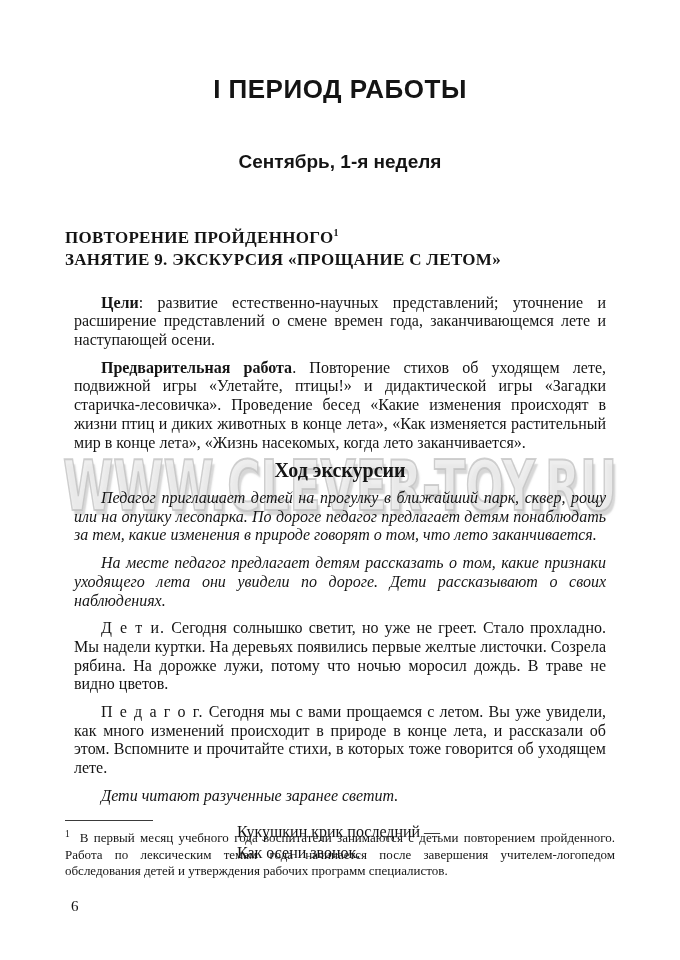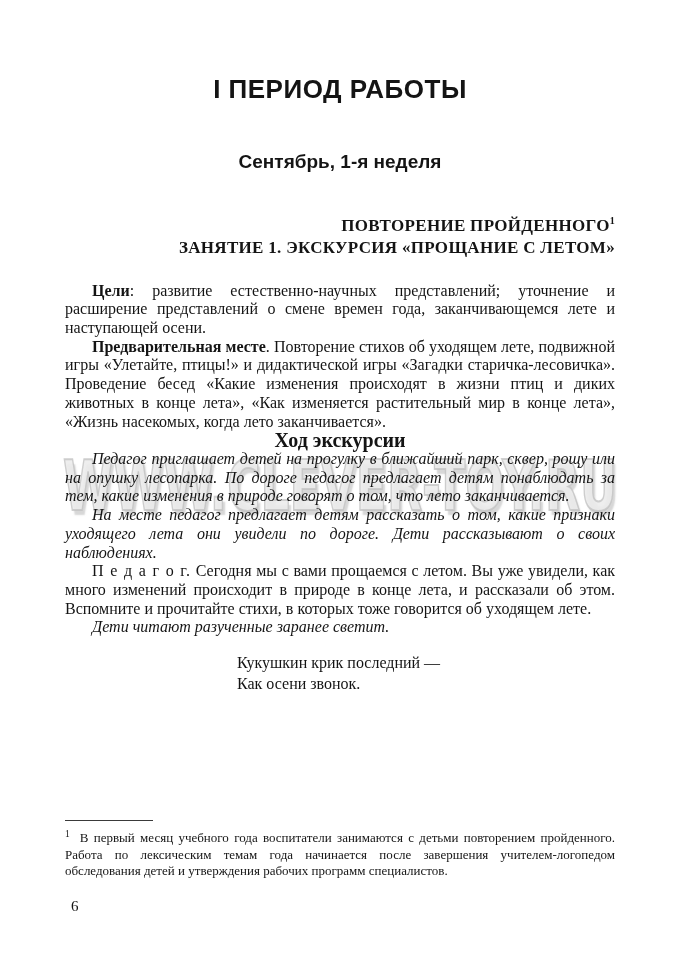--- a/index.html
+++ b/index.html
@@ -29,36 +29,36 @@
   }
   .week-title {
     margin-top: 46px;
     text-align: center;
     font-family: "Liberation Sans", sans-serif;
     font-weight: bold;
     font-size: 19px;
     line-height: 24px;
   }
   .section-heading {
-    margin-top: 36px;
-    text-align: right;
+    margin-top: 48px;
+    text-align: left;
     font-weight: bold;
     font-size: 17px;
     line-height: 22px;
     letter-spacing: 0.3px;
   }
   .section-heading sup { font-size: 10px; }
   .bodytext {
     margin-top: 23px;
     font-size: 16px;
     line-height: 18.7px;
     text-align: justify;
   }
   .bodytext p {
-    margin: 0;
+    margin: 9px;
     text-indent: 27px;
   }
   .subheading {
     margin: 19px 0 4px 0;
     text-align: center;
     font-weight: bold;
     font-size: 20px;
     text-indent: 0 !important;
   }
   .italicp { font-style: italic; }
@@ -123,35 +123,36 @@
   <div class="watermark">WWW.CLEVER-TOY.RU</div>
 
   <div class="content">
 
     <div class="period-title">I ПЕРИОД РАБОТЫ</div>
 
     <div class="week-title">Сентябрь, 1-я неделя</div>
 
     <div class="section-heading">
       <div><span>ПОВТОРЕНИЕ ПРОЙДЕННОГО</span><sup>1</sup></div>
-      <div>ЗАНЯТИЕ 1. ЭКСКУРСИЯ «ПРОЩАНИЕ С ЛЕТОМ»</div>
+      <div>ЗАНЯТИЕ 9. ЭКСКУРСИЯ «ПРОЩАНИЕ С ЛЕТОМ»</div>
     </div>
 
     <div class="bodytext">
 
       <p><b>Цели</b><span>: развитие естественно-научных представлений; уточнение и расширение представлений о смене времен года, заканчивающемся лете и наступающей осени.</span></p>
 
-      <p><b>Предварительная месте</b><span>. Повторение стихов об уходящем лете, подвижной игры «Улетайте, птицы!» и дидактической игры «Загадки старичка-лесовичка». Проведение бесед «Какие изменения происходят в жизни птиц и диких животных в конце лета», «Как изменяется растительный мир в конце лета», «Жизнь насекомых, когда лето заканчивается».</span></p>
+      <p><b>Предварительная работа</b><span>. Повторение стихов об уходящем лете, подвижной игры «Улетайте, птицы!» и дидактической игры «Загадки старичка-лесовичка». Проведение бесед «Какие изменения происходят в жизни птиц и диких животных в конце лета», «Как изменяется растительный мир в конце лета», «Жизнь насекомых, когда лето заканчивается».</span></p>
 
       <p class="subheading">Ход экскурсии</p>
 
       <p class="italicp">Педагог приглашает детей на прогулку в ближайший парк, сквер, рощу или на опушку лесопарка. По дороге педагог предлагает детям понаблюдать за тем, какие изменения в природе говорят о том, что лето заканчивается.</p>
 
       <p class="italicp">На месте педагог предлагает детям рассказать о том, какие признаки уходящего лета они увидели по дороге. Дети рассказывают о своих наблюдениях.</p>
 
+      <p><span class="spaced-label">Д е т и.</span><span> Сегодня солнышко светит, но уже не греет. Стало прохладно. Мы надели куртки. На деревьях появились первые желтые листочки. Созрела рябина. На дорожке лужи, потому что ночью моросил дождь. В траве не видно цветов.</span></p>
 
       <p><span class="spaced-label">П е д а г о г.</span><span> Сегодня мы с вами прощаемся с летом. Вы уже увидели, как много изменений происходит в природе в конце лета, и рассказали об этом. Вспомните и прочитайте стихи, в которых тоже говорится об уходящем лете.</span></p>
 
       <p class="italicp">Дети читают разученные заранее светит.</p>
 
       <div class="poem">
         <div>Кукушкин крик последний —</div>
         <div>Как осени звонок.</div>
       </div>
 

